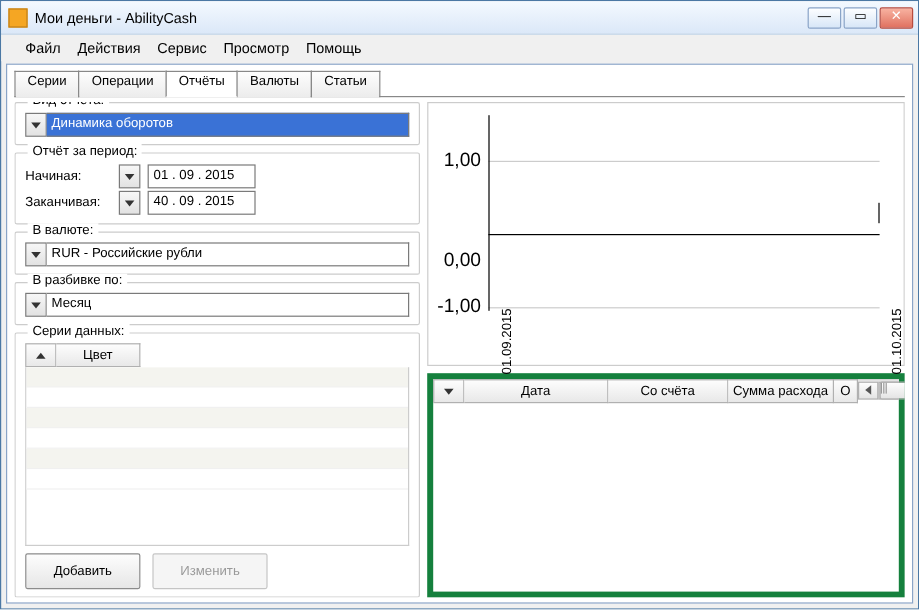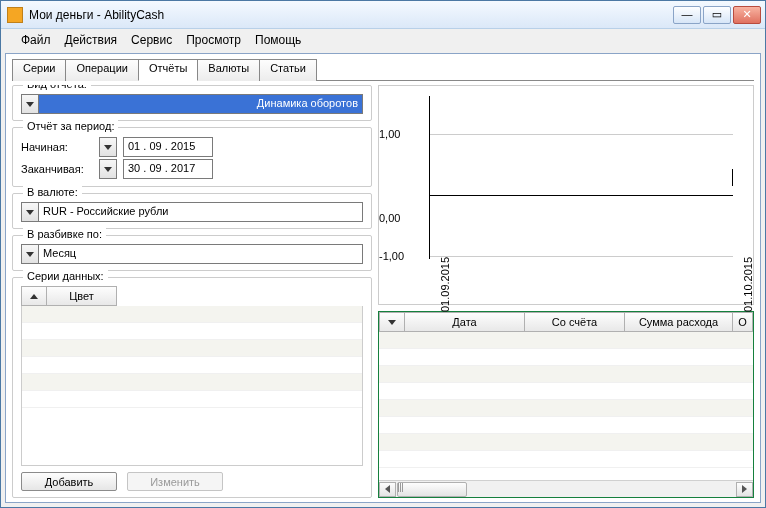--- a/index.html
+++ b/index.html
@@ -26,50 +26,50 @@
 
   .cols { flex:1; display:flex; gap:6px; margin-top:4px; overflow:hidden; }
   .col-left { width: 360px; display:flex; flex-direction:column; gap:6px; }
   .col-right { flex:1; display:flex; flex-direction:column; gap:6px; }
 
   .group { border:1px solid #ccc; border-radius:2px; padding: 8px 8px 6px; position:relative; }
   .group > .legend { position:absolute; top:-8px; left:10px; background:#fff; padding:0 4px; color:#000; }
   .combo { display:flex; height:20px; }
   .combo .dd { width:18px; border:1px solid #7a7a7a; background:linear-gradient(#f7f7f7,#e2e2e2); display:flex; align-items:center; justify-content:center; }
   .combo .val { flex:1; border:1px solid #7a7a7a; border-left:none; padding:2px 4px; background:#fff; overflow:hidden; white-space:nowrap; }
-  .combo.selected .val { background:#3a72d6; color:#fff;text-align:right; }
+  .combo.selected .val { background:#3a72d6; color:#fff; }
   .tri { width:0; height:0; border-left:4px solid transparent; border-right:4px solid transparent; border-top:5px solid #333; }
 
   .row { display:flex; align-items:center; gap:6px; height:22px; }
   .row .label { width:72px; }
   .date-dd { width:18px; height:20px; border:1px solid #7a7a7a; background:linear-gradient(#f7f7f7,#e2e2e2); display:flex; align-items:center; justify-content:center; }
   .date-val { width:90px; height:20px; border:1px solid #7a7a7a; padding:2px 4px; background:#fff; }
 
   .grid-head { display:flex; height:20px; }
   .grid-head .cell { border:1px solid #b0b0b0; background:linear-gradient(#fdfdfd,#e8e8e8); display:flex; align-items:center; justify-content:center; padding:0 6px; }
   .grid-head .cell + .cell { border-left:none; }
   .grid-body { flex:1; border:1px solid #ccc; border-top:none; background:#fff; overflow:hidden; }
   .stripe > div { height:17px; border-bottom:1px solid #f0f0f0; }
   .stripe > div:nth-child(odd) { background:#f4f4ef; }
   .stripe > div:nth-child(even) { background:#fff; }
 
   .btn-row { display:flex; gap:10px; margin-top:6px; }
-  .btn { width:96px; height:19px; border:1px solid #8b8b8b; border-radius:2px; background:linear-gradient(#fdfdfd,#e6e6e6); display:flex; align-items:center; justify-content:center; }
+  .btn { width:96px; height:30px; border:1px solid #8b8b8b; border-radius:2px; background:linear-gradient(#fdfdfd,#e6e6e6); display:flex; align-items:center; justify-content:center; }
   .btn.disabled { color:#9a9a9a; border-color:#c5c5c5; background:#f5f5f5; }
 
   
   .chart-box { border:1px solid #ccc; height:220px; position:relative; background:#fff; padding:8px 20px 40px 50px; }
   .chart-area { position:absolute; left:50px; top:10px; right:20px; bottom:45px; border-left:1px solid #000; }
-  .ytick { position:absolute; left:0; width:50px; text-align:left; padding-right:6px; transform:translateY(-50%); font-size:11px; }
+  .ytick { position:absolute; left:0; width:50px; text-align:right; padding-right:6px; transform:translateY(-50%); font-size:16px; }
   .ytick-line { position:absolute; left:50px; height:1px; right:20px; }
   .xlabel { position:absolute; font-size:11px; transform: rotate(-90deg); transform-origin: left top; }
   .zero-line { position:absolute; left:50px; right:20px; height:1px; background:#000; }
 
   
-  .btable { flex:1; border:1px solid #15803d; display:flex; flex-direction:column; background:#fff; }
+  .btable { flex:1; border:5px solid #15803d; display:flex; flex-direction:row; background:#fff; }
   .btable .head { display:flex; height:20px; }
   .btable .head .th { border:1px solid #b0b0b0; background:linear-gradient(#fdfdfd,#e8e8e8); display:flex; align-items:center; justify-content:center; padding:0 4px; overflow:hidden; white-space:nowrap; }
   .btable .head .th + .th { border-left:none; }
   .btable .body { flex:1; overflow:hidden; }
   .hscroll { height:17px; background:#f1f1f1; border-top:1px solid #d0d0d0; position:relative; display:flex; align-items:center; }
   .hscroll .arrow { width:17px; height:15px; border:1px solid #b0b0b0; background:linear-gradient(#fdfdfd,#e4e4e4); display:flex; align-items:center; justify-content:center; }
   .hscroll .thumb { position:absolute; left:18px; width:70px; height:15px; border:1px solid #b0b0b0; background:linear-gradient(#fdfdfd,#e4e4e4); border-radius:2px; }
   .hscroll .grip { display:flex; gap:1px; }
   .hscroll .grip i { width:1px; height:9px; background:#9a9a9a; }
   .arr-l { width:0;height:0;border-top:4px solid transparent;border-bottom:4px solid transparent;border-right:5px solid #555; }
@@ -136,21 +136,21 @@
             <div class="date-dd">
                 <div class="tri"></div>
               </div>
             <div class="date-val">01 . 09 . 2015</div>
           </div>
           <div class="row">
             <div class="label">Заканчивая:</div>
             <div class="date-dd">
                 <div class="tri"></div>
               </div>
-            <div class="date-val">30 . 09 . 2017</div>
+            <div class="date-val">40 . 09 . 2015</div>
           </div>
         </div>
 
         <div class="group">
           <div class="legend">В валюте:</div>
           <div class="combo">
             <div class="dd">
                 <div class="tri"></div>
               </div>
             <div class="val">RUR - Российские рубли</div>

